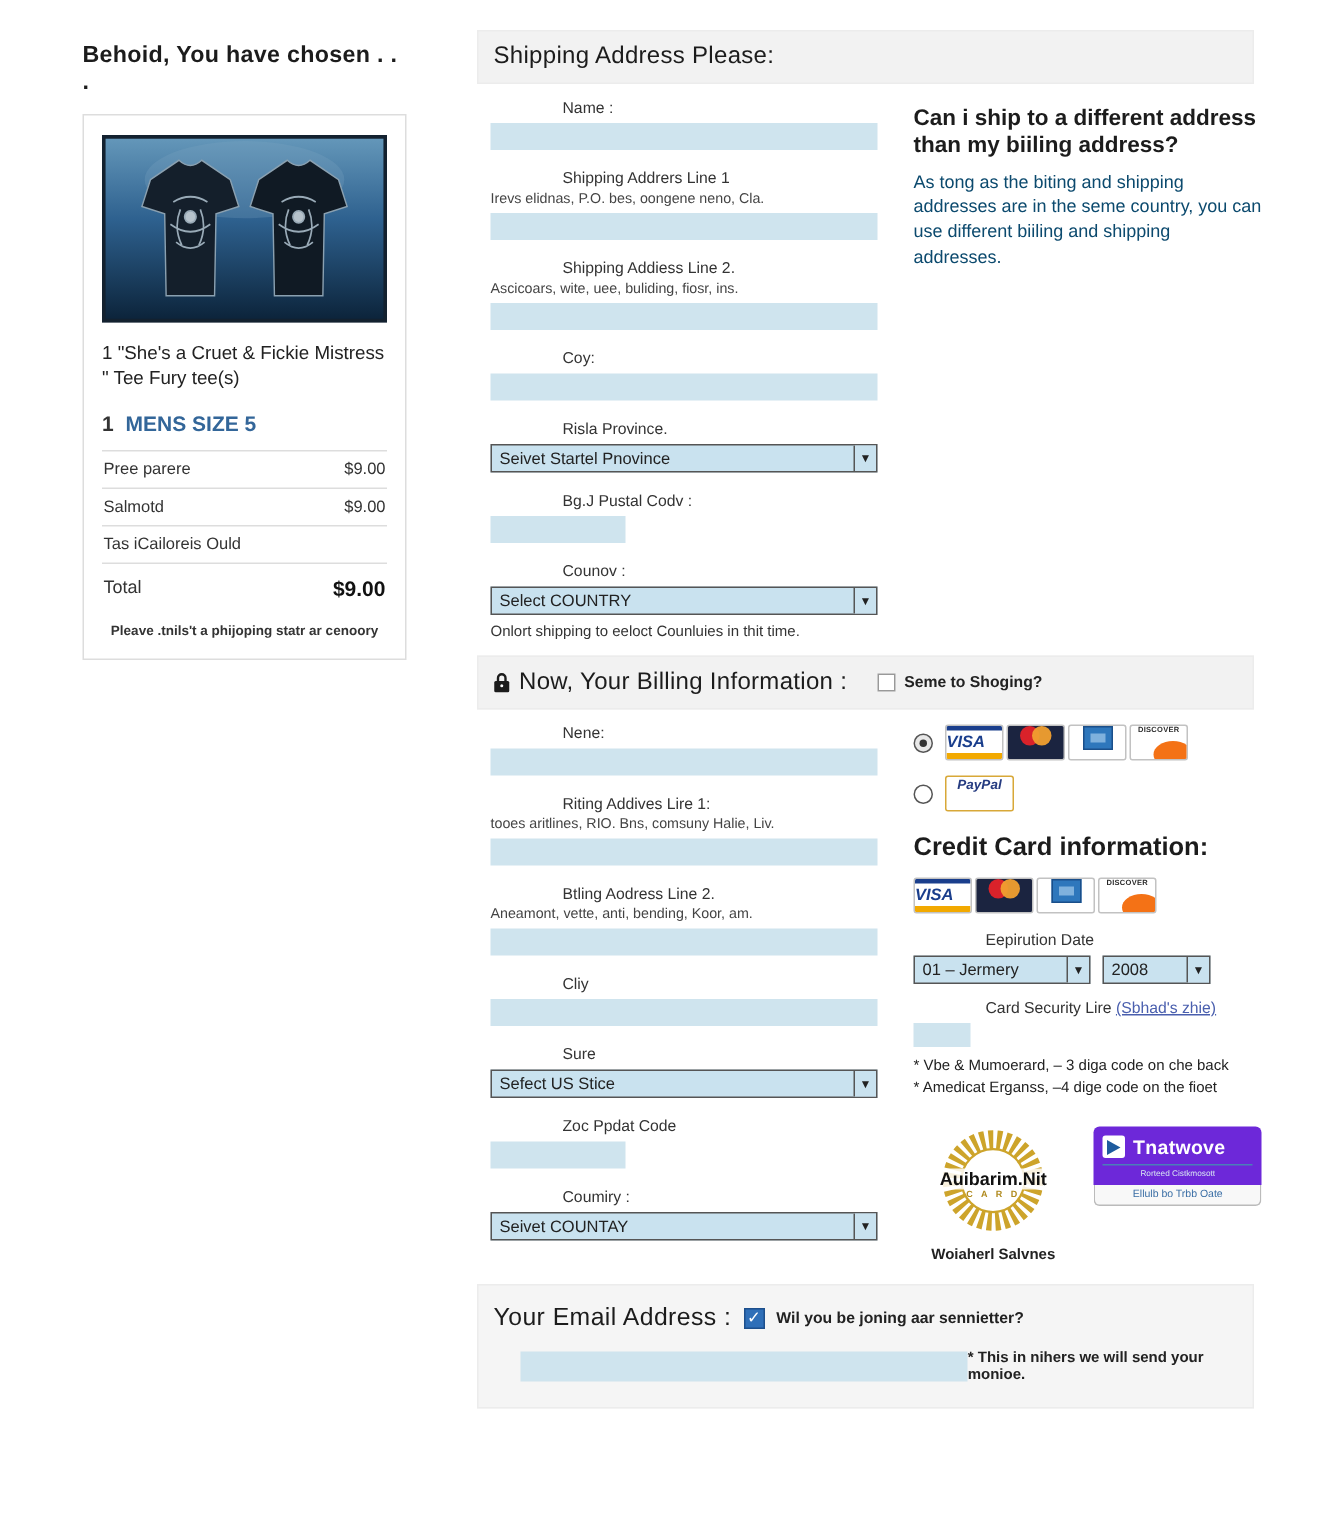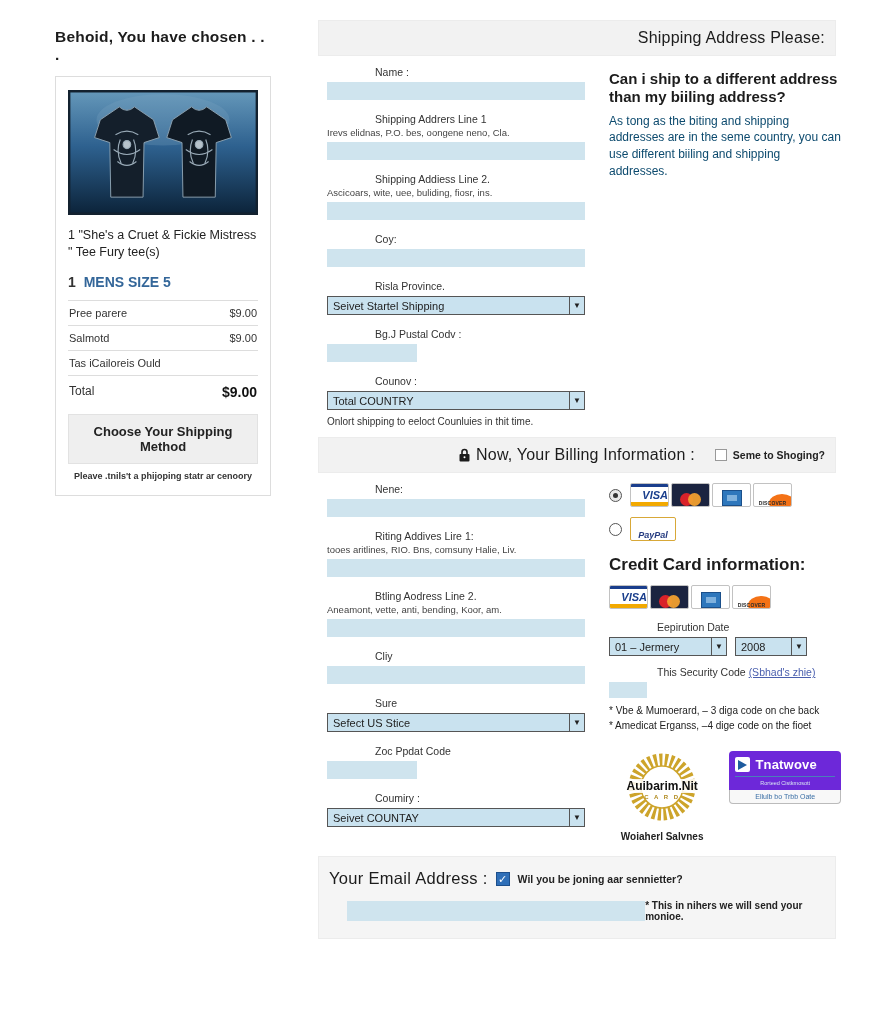--- a/index.html
+++ b/index.html
@@ -18,21 +18,21 @@
   .size-line .size { color:#336699; margin-left:4px; }
   .price-table { margin-top:10px; }
   .price-row { display:flex; justify-content:space-between; border-top:1px solid #ddd; padding:6px 1px; font-size:11px; color:#333; }
   .price-row.total { padding:8px 1px; font-size:12px; }
   .price-row.total .pval { font-size:14px; font-weight:bold; color:#111; }
   .ship-btn { display:block; width:100%; margin-top:6px; background:#efefef; border:1px solid #e2e2e2; padding:9px 4px; font-size:13px; font-weight:bold; color:#222; font-family:"Liberation Sans",sans-serif; cursor:pointer; }
   .ship-note { margin-top:7px; text-align:center; font-size:9px; color:#333; font-weight:bold; }
 
   
   .right-col { position:absolute; left:318px; top:20px; width:518px; }
-  .bar { background:#f2f2f2; border:1px solid #ececec; padding:8px 10px; font-size:16px; color:#1c1c1c; display:flex; align-items:center; gap:6px;justify-content:flex-end; }
+  .bar { background:#f2f2f2; border:1px solid #ececec; padding:8px 10px; font-size:16px; color:#1c1c1c; display:flex; align-items:center; gap:6px; }
   .bar .bar-title { letter-spacing:.2px; }
 
   .two-col { display:flex; padding:10px 0 0 9px; }
   .form-col { width:258px; flex:none; }
   .side-col { margin-left:24px; width:232px; flex:none; }
 
   .field { margin-bottom:13px; }
   .flabel { display:block; font-size:10.5px; color:#333; margin-bottom:4px;padding-left:48px; }
   .fsub { display:block; font-size:9.5px; color:#444; margin:-2px 0 4px; }
   .tinput { display:block; width:100%; height:18px; border:none; background:#cfe4ee; font-family:"Liberation Sans",sans-serif; font-size:11px; padding:0 4px; }
@@ -49,21 +49,21 @@
   .same-check { width:12px; height:12px; border:1px solid #999; background:#fff; margin-left:14px; flex:none; cursor:pointer; }
   .same-label { font-size:10.5px; font-weight:bold; color:#222; }
 
   
   .pay-head { font-size:17px; font-weight:bold; color:#1c1c1c; margin:2px 0 10px; }
   .pay-opt { display:flex; align-items:center; gap:8px; margin-bottom:10px; }
   .radio { width:13px; height:13px; border:1px solid #555; border-radius:50%; flex:none; position:relative; background:#fff; cursor:pointer; }
   .radio.sel { background:#e8e8e8; }
   .radio.sel::after { content:""; position:absolute; left:3px; top:3px; width:5px; height:5px; border-radius:50%; background:#333; }
   .cardrow { display:flex; gap:2px; }
-  .card { width:39px; height:24px; border:1px solid #c2c2c2; border-radius:2px; background:#fff; display:flex; align-items:flex-end; justify-content:center; overflow:hidden; position:relative; flex:none; }
+  .card { width:39px; height:24px; border:1px solid #c2c2c2; border-radius:2px; background:#fff; display:flex; align-items:flex-start; justify-content:center; overflow:hidden; position:relative; flex:none; }
   .card.visa { flex-direction:column; justify-content:center; }
   .visa-txt { color:#1a3e8c; font-style:italic; font-weight:bold; font-size:11px; line-height:1; }
   .visa-stripe { position:absolute; bottom:0; left:0; right:0; height:4px; background:#f2a900; }
   .visa-stripe2 { position:absolute; top:0; left:0; right:0; height:3px; background:#1a3e8c; }
   .card.mc { background:#1b2440; }
   .mc-c1 { width:13px; height:13px; border-radius:50%; background:#d9222a; margin-right:-5px; }
   .mc-c2 { width:13px; height:13px; border-radius:50%; background:#f1a02f; opacity:.95; }
   .card.amex { background:#fff; }
   .amex-sq { width:20px; height:16px; background:#2e77bc; border:1px solid #1a4f8a; display:flex; align-items:center; justify-content:center; }
   .amex-sq::after { content:""; width:10px; height:6px; background:#7fb1dd; }
@@ -154,21 +154,20 @@
         </div>
         <div class="price-row">
           <span>Tas iCailoreis Ould</span>
           <span class="pval"></span>
         </div>
         <div class="price-row total">
           <span>Total</span>
           <span class="pval">$9.00</span>
         </div>
       </div>
-      <button class="ship-btn">Choose Your Shipping Method</button>
       <p class="ship-note">Pleave .tnils't a phijoping statr ar cenoory</p>
     </div>
   </aside>
 
   <main class="right-col">
 
     <div class="bar">
       <span class="bar-title">Shipping Address Please:</span>
     </div>
 
@@ -188,32 +187,32 @@
           <span class="fsub">Ascicoars, wite, uee, buliding, fiosr, ins.</span>
           <input class="tinput" type="text" style="">
         </div>
         <div class="field">
           <label class="flabel">Coy:</label>
           <input class="tinput" type="text" style="">
         </div>
         <div class="field">
           <label class="flabel">Risla Province.</label>
           <div class="fselect">
-            <span>Seivet Startel Shipping</span>
+            <span>Seivet Startel Pnovince</span>
             <span class="sel-arrow">▼</span>
           </div>
         </div>
         <div class="field">
           <label class="flabel">Bg.J Pustal Codv :</label>
           <input class="tinput small" type="text" style="">
         </div>
         <div class="field">
           <label class="flabel">Counov :</label>
           <div class="fselect">
-            <span>Total COUNTRY</span>
+            <span>Select COUNTRY</span>
             <span class="sel-arrow">▼</span>
           </div>
         </div>
         <p class="country-note">Onlort shipping to eeloct Counluies in thit time.</p>
       </div>
 
       <div class="side-col">
         <h2 class="help-head">Can i ship to a different address than my biiling address?</h2>
         <p class="help-body">As tong as the biting and shipping addresses are in the seme country, you can use different biiling and shipping addresses.</p>
       </div>
@@ -332,21 +331,21 @@
             </div>
             <div class="fselect exp-year">
               <span>2008</span>
               <span class="sel-arrow">▼</span>
             </div>
           </div>
         </div>
 
         <div class="field" style="margin-bottom:6px;">
           <label class="flabel">
-            <span>This Security Code</span>
+            <span>Card Security Lire</span>
             <span class="cvc-link">(Sbhad's zhie)</span>
           </label>
           <input class="tinput tiny" type="text" style="">
         </div>
 
         <p class="cc-note">* Vbe &amp; Mumoerard, – 3 diga code on che back</p>
         <p class="cc-note">* Amedicat Erganss, –4 dige code on the fioet</p>
 
         <div class="seals">
           <div class="seal-auth">

